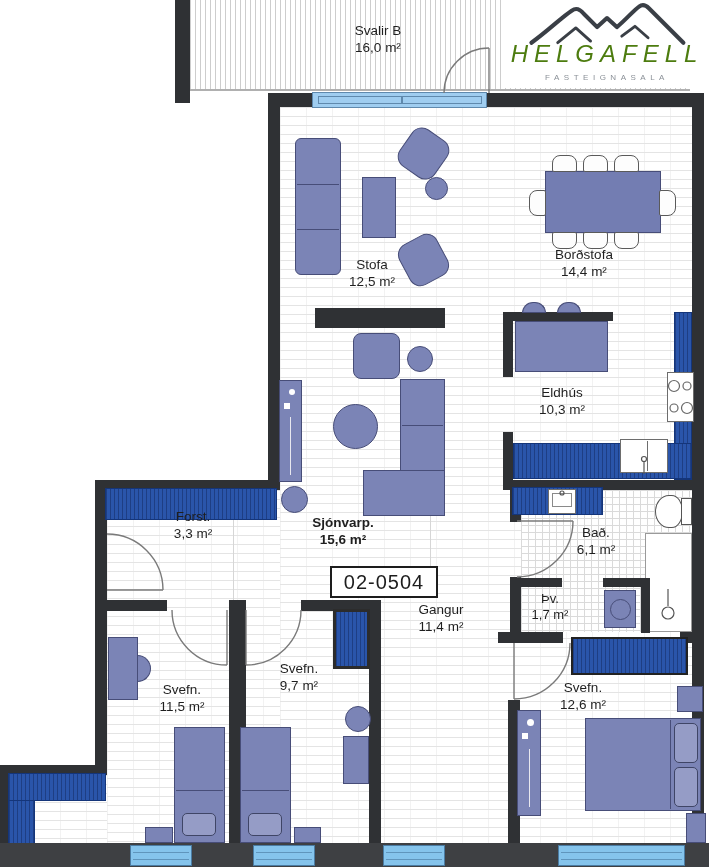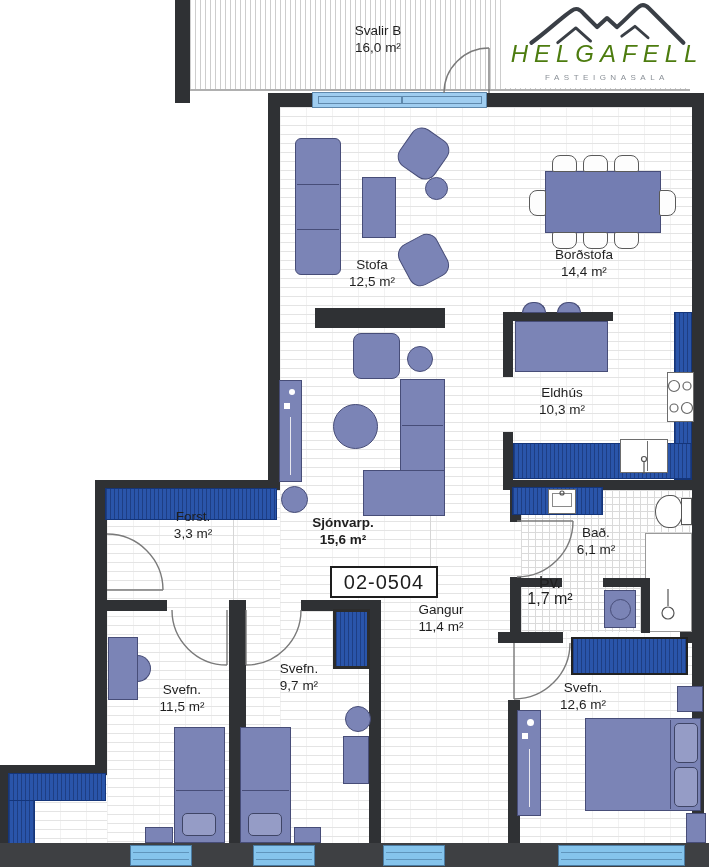--- a/index.html
+++ b/index.html
@@ -238,21 +238,21 @@
     <span class="area">3,3 m²</span>
   </div>
   <div class="lbl" style="left:441px;top:601px;">
     <span>Gangur</span>
     <span class="area">11,4 m²</span>
   </div>
   <div class="lbl" style="left:596px;top:524px;">
     <span>Bað.</span>
     <span class="area">6,1 m²</span>
   </div>
-  <div class="lbl" style="left:550px;top:575px;font-size:16px;line-height:16px;">
+  <div class="lbl" style="left:550px;top:591px;font-size:13px;line-height:16px;">
     <span>Þv.</span>
     <span class="area">1,7 m²</span>
   </div>
   <div class="lbl" style="left:182px;top:681px;">
     <span>Svefn.</span>
     <span class="area">11,5 m²</span>
   </div>
   <div class="lbl" style="left:299px;top:660px;">
     <span>Svefn.</span>
     <span class="area">9,7 m²</span>

